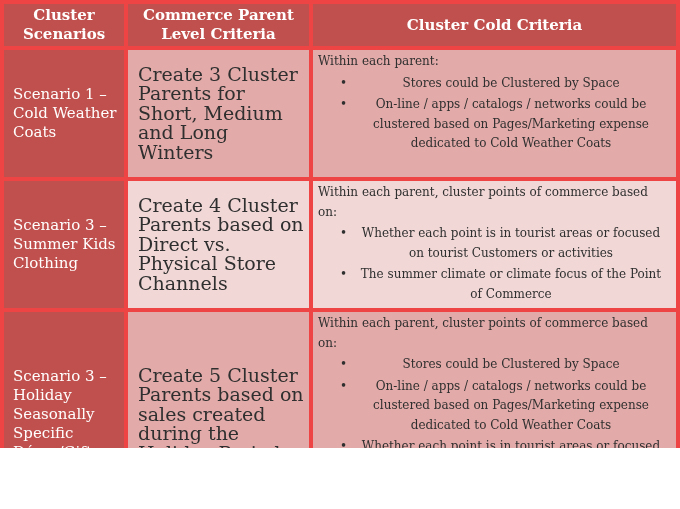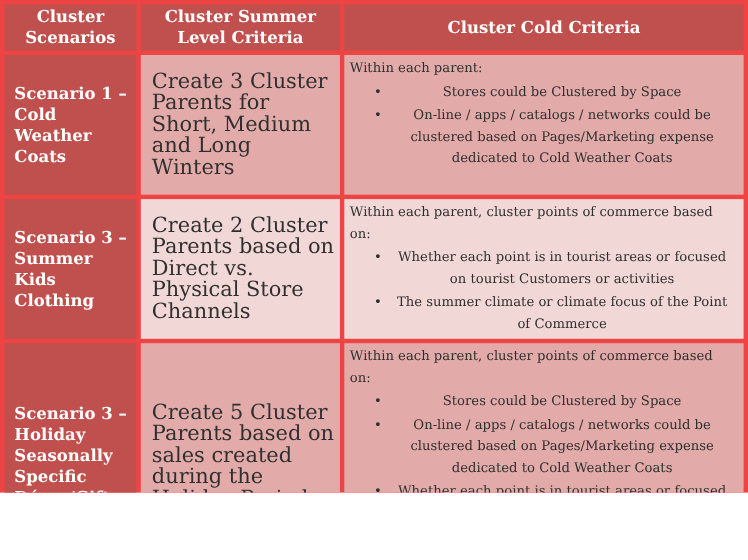--- a/index.html
+++ b/index.html
@@ -41,21 +41,21 @@
     text-align: center;
     vertical-align: middle;
     padding: 2px 2px;
     height: 38px;
   }
 
   
   th.rowhdr {
     background: #C0504D;
     color: #ffffff;
-    font-weight: bold;
+    font-weight: normal;
     font-size: 15px;
     line-height: 19px;
     text-align: left;
     vertical-align: middle;
     padding: 2px 4px 2px 9px;
   }
 
   
   td.parent {
     color: #2f2f2f;
@@ -107,39 +107,39 @@
 <div class="canvas">
   <table class="cluster-table">
     <colgroup>
       <col class="c1">
         <col class="c2">
         <col class="c3">
     </colgroup>
     <thead>
       <tr>
         <th class="hdr">Cluster Scenarios</th>
-        <th class="hdr">Cluster Summer Level Criteria</th>
+        <th class="hdr">Commerce Parent Level Criteria</th>
         <th class="hdr">Cluster Cold Criteria</th>
       </tr>
     </thead>
     <tbody>
       <tr class="r1 band-a">
         <th class="rowhdr">Scenario 1 – Cold Weather Coats</th>
         <td class="parent">Create 3 Cluster Parents for Short, Medium and Long Winters</td>
         <td class="level">
           <div class="intro">Within each parent:</div>
           <ul class="bullets">
               <li>Stores could be Clustered by Space</li>
               <li>On-line / apps / catalogs / networks could be clustered based on Pages/Marketing expense dedicated to Cold Weather Coats</li>
             </ul>
         </td>
       </tr>
       <tr class="r2 band-b">
         <th class="rowhdr">Scenario 3 – Summer Kids Clothing</th>
-        <td class="parent">Create 2 Cluster Parents based on Direct vs. Physical Store Channels</td>
+        <td class="parent">Create 4 Cluster Parents based on Direct vs. Physical Store Channels</td>
         <td class="level">
           <div class="intro">Within each parent, cluster points of commerce based on:</div>
           <ul class="bullets">
               <li>Whether each point is in tourist areas or focused on tourist Customers or activities</li>
               <li>The summer climate or climate focus of the Point of Commerce</li>
             </ul>
         </td>
       </tr>
       <tr class="r3 band-a">
         <th class="rowhdr">Scenario 3 – Holiday Seasonally Specific Décor/Gifts</th>

